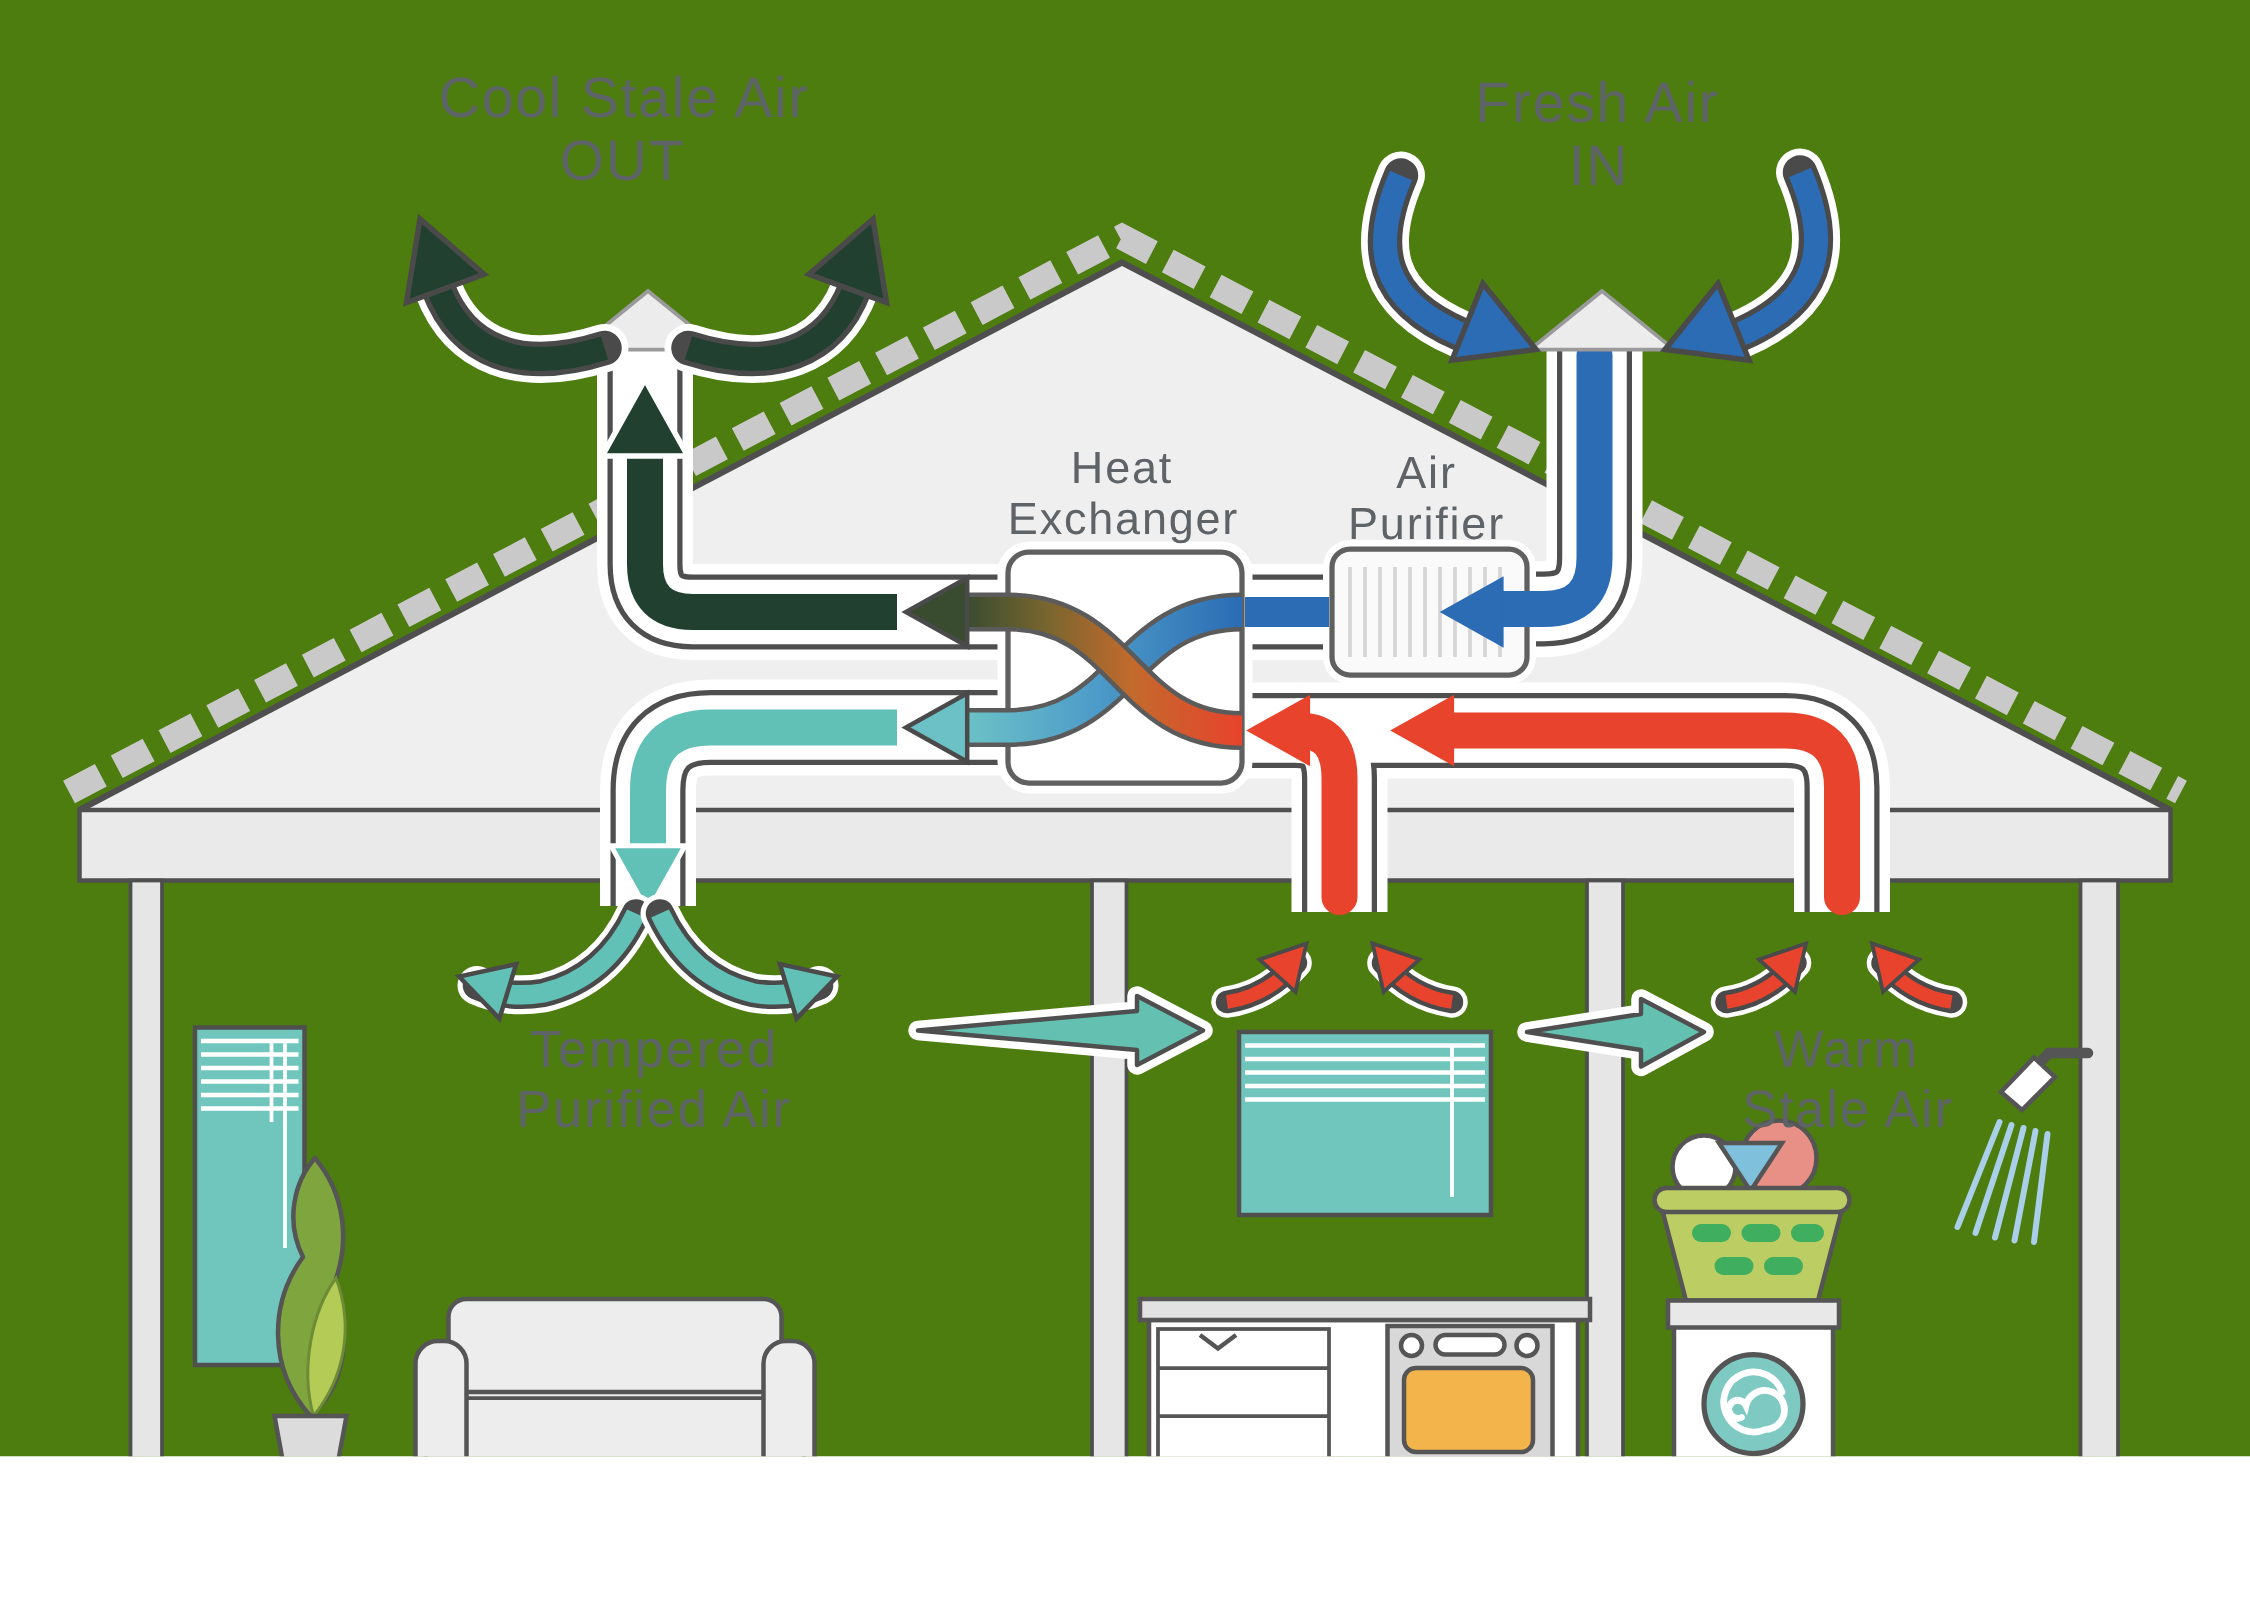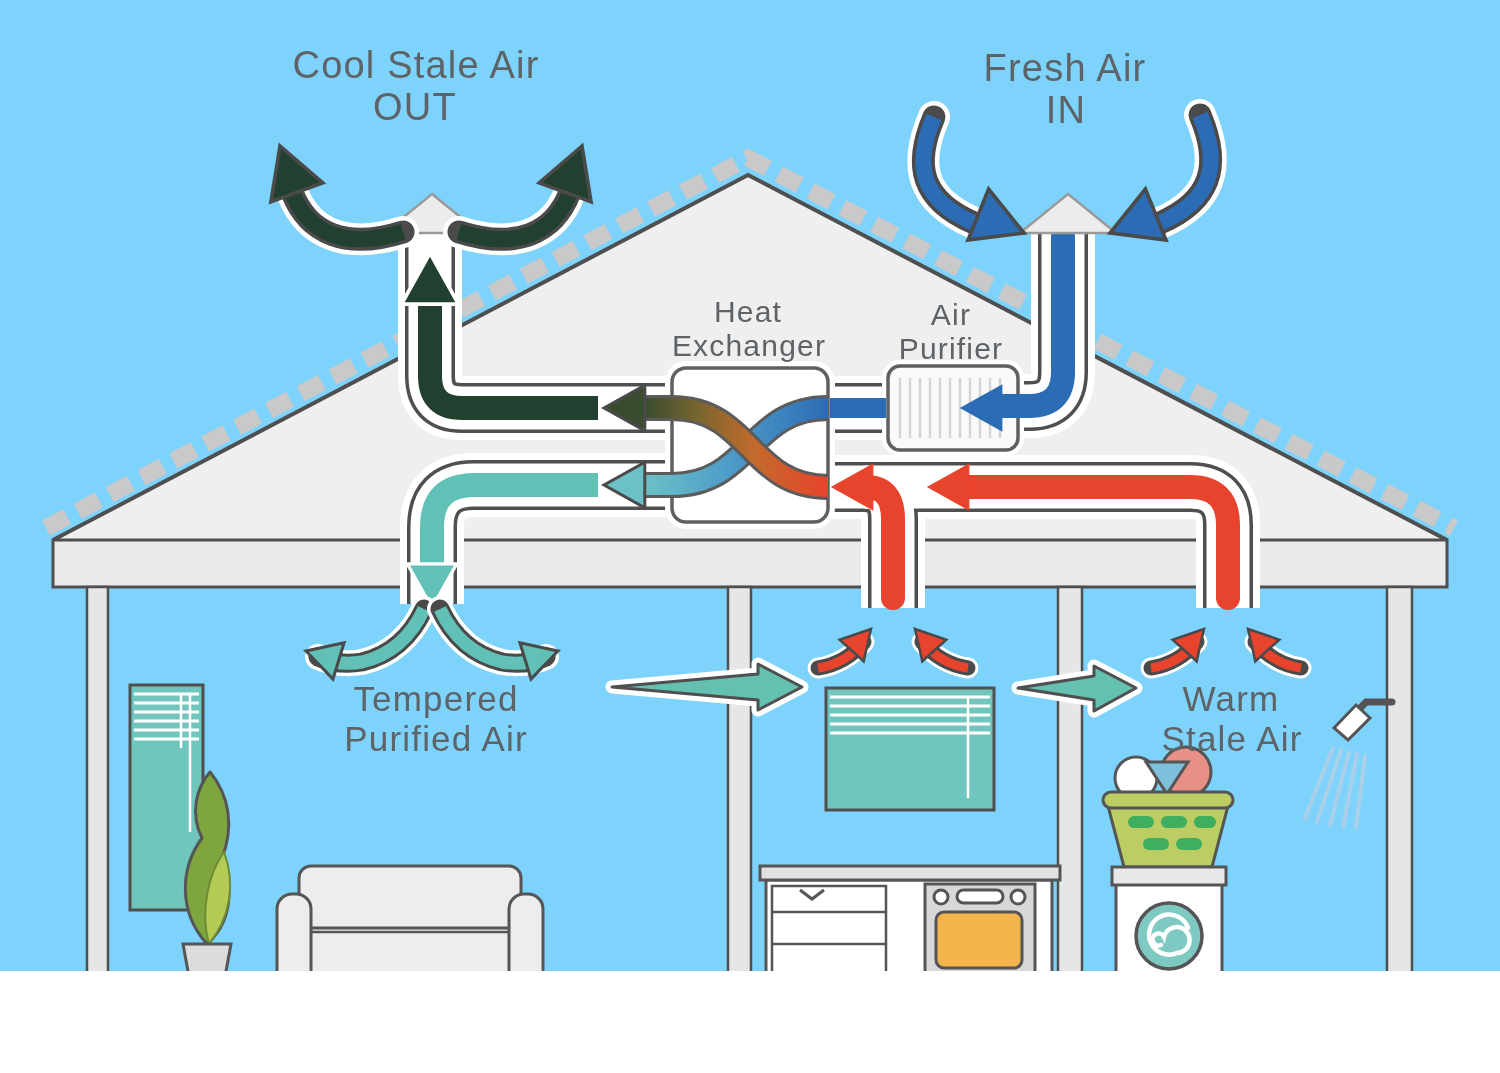--- a/index.html
+++ b/index.html
@@ -1,16 +1,16 @@
 <!DOCTYPE html>
 <html><head>
 <meta charset="utf-8">
 <style>
   html,body{margin:0;padding:0;background:#ffffff;}
-  .stage{position:relative;width:1500px;height:971px;background:#7dd3fc;overflow:hidden;
+  .stage{position:relative;width:1500px;height:971px;background:#4d7c0f;overflow:hidden;
          font-family:"Liberation Sans",sans-serif;}
   svg text{fill:#5e6367;letter-spacing:1.2px;text-anchor:middle;
            font-family:"Liberation Sans",sans-serif;}
   .t-big{font-size:38px;}
   .t-mid{font-size:30px;}
   .t-room{font-size:35px;}
   
   .halo{stroke:#ffffff;stroke-width:64;fill:none;stroke-linejoin:round;}
   .cas-d{stroke:#4f4f4f;stroke-width:50;fill:none;stroke-linejoin:round;}
   .cas-w{stroke:#ffffff;stroke-width:43;fill:none;stroke-linejoin:round;}

